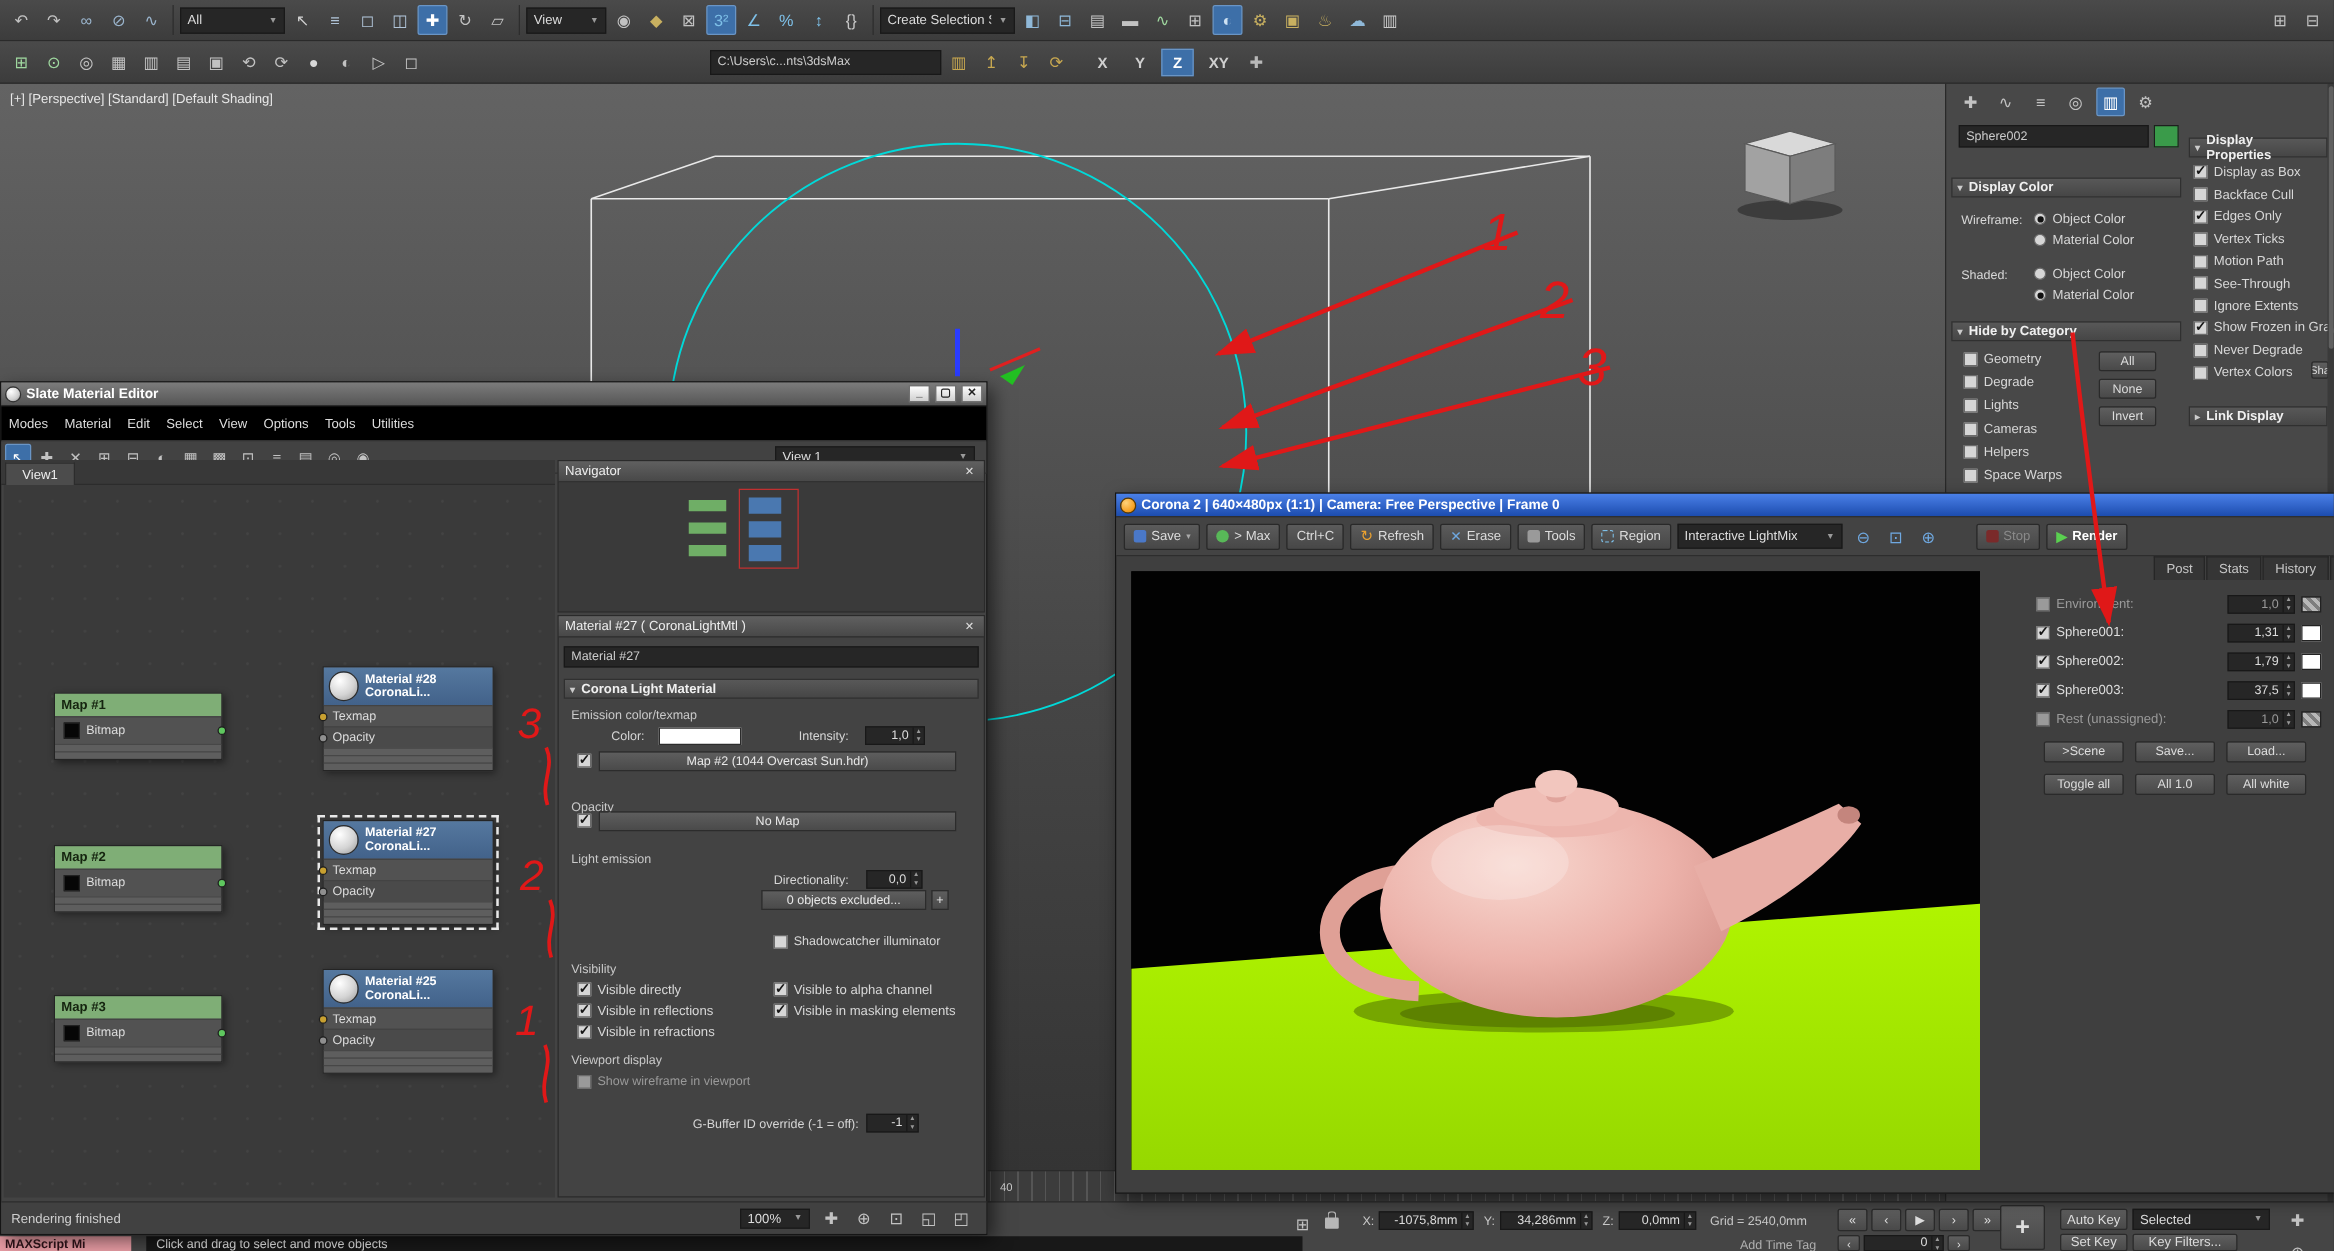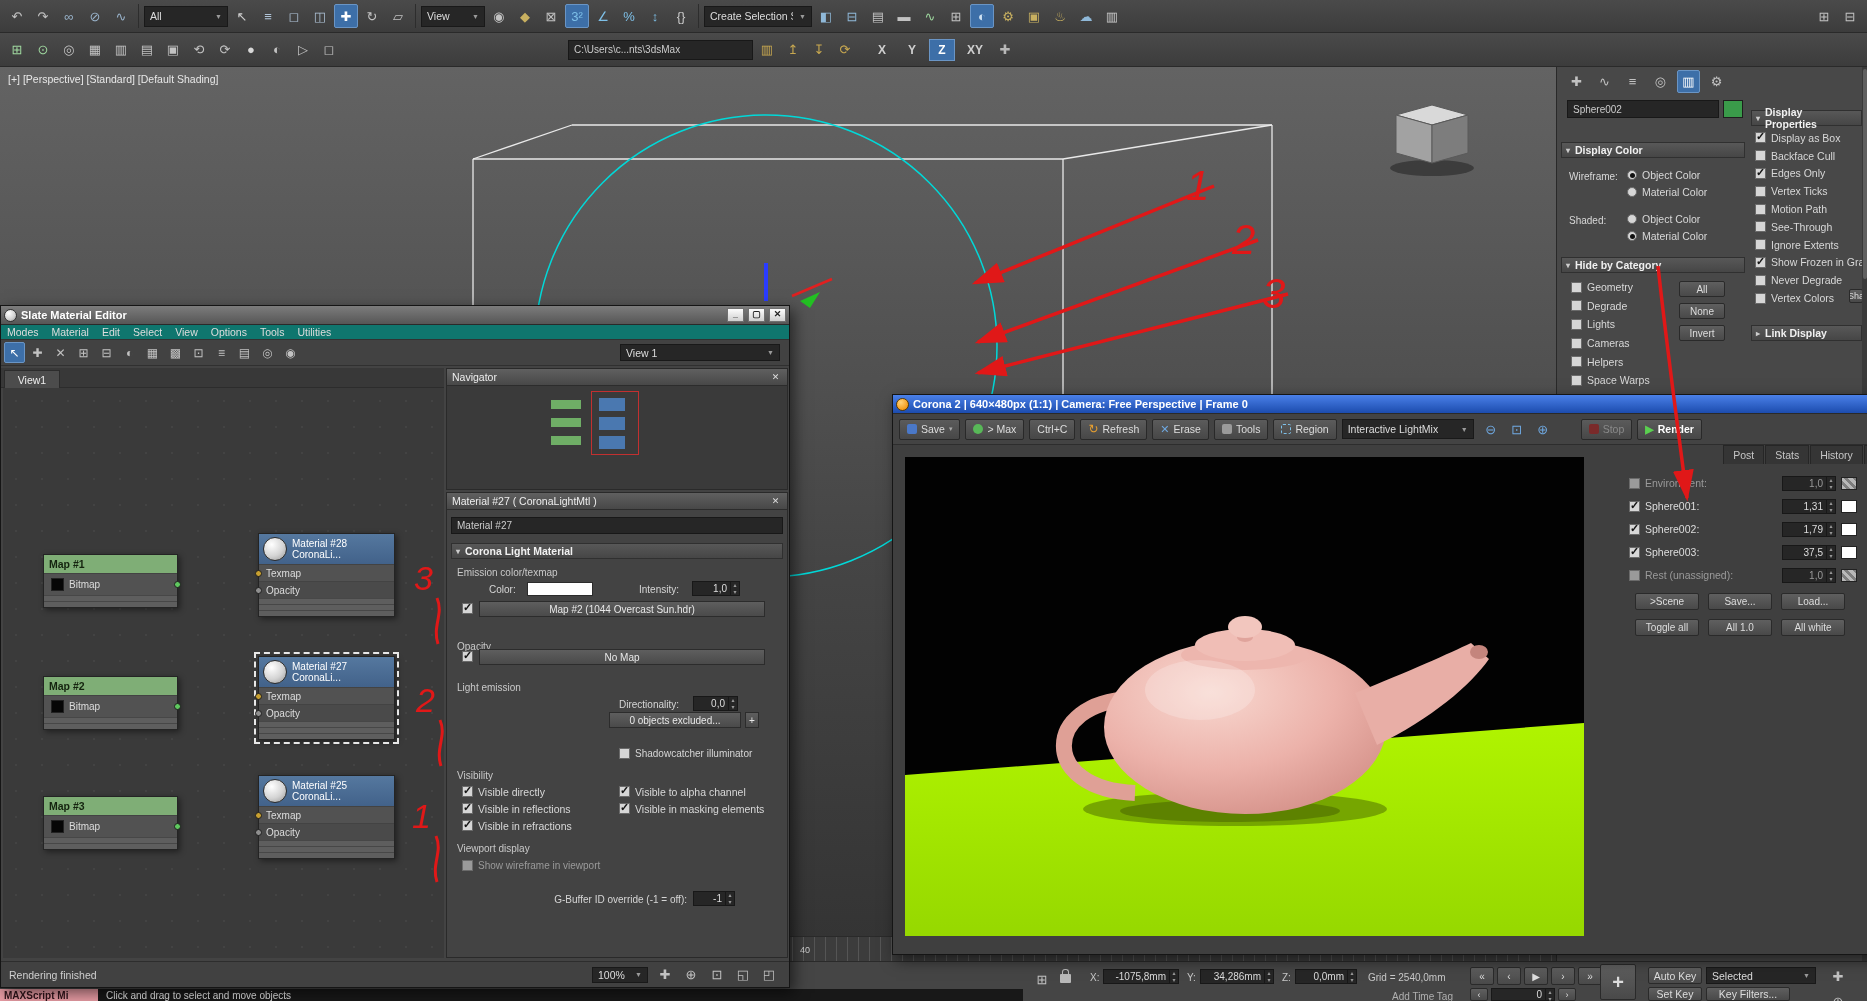--- a/index.html
+++ b/index.html
@@ -41,35 +41,35 @@
 #timeline .mark{position:absolute;left:800px;top:8px;font-size:9px;color:#ccc}
 
 .win{position:absolute;background:#434343;border:1px solid #151515;box-shadow:4px 5px 14px rgba(0,0,0,.55)}
 .tbar{height:19px;display:flex;align-items:center;padding:0 3px;background:linear-gradient(#7c7c7c,#565656);border-bottom:1px solid #2a2a2a;gap:4px}
 .tbar .ttl{flex:1;font-size:11px;color:#fff;font-weight:bold;white-space:nowrap;overflow:hidden}
 .winbtn{width:17px;height:14px;background:linear-gradient(#fdfdfd,#cfcfcf);border:1px solid #707070;color:#222;font-size:9px;line-height:11px;text-align:center;font-weight:bold;flex:0 0 auto}
 .ball{width:13px;height:13px;border-radius:50%;background:radial-gradient(circle at 35% 30%,#fff,#cfcfcf 60%,#8a8a8a);border:1px solid #333;flex:0 0 auto}
 .oball{width:13px;height:13px;border-radius:50%;background:radial-gradient(circle at 35% 30%,#ffd27a,#f59c1c 70%,#b86a00);border:1px solid #5a3a00;flex:0 0 auto}
 
 #slate{left:0;top:305px;width:790px;height:683px;z-index:30}
-#slate .menubar{height:15px;display:flex;align-items:center;padding:0 6px;background:#0f766e;border-bottom:1px solid #323232}
+#slate .menubar{height:28px;display:flex;align-items:center;padding:0 6px;background:#000000;border-bottom:1px solid #323232}
 #slate .menubar span{margin-right:13px;font-size:10.5px;color:#ddd}
 #slate .stoolbar{height:26px;display:flex;align-items:center;padding:0 3px;background:#424242;border-bottom:1px solid #303030}
 #slate .stoolbar .ticon{width:21px;height:21px;font-size:12px}
 #slate .viewsel{margin-left:auto;margin-right:6px;width:160px;height:17px}
 #slate .tabstrip{position:absolute;left:0;top:62px;width:443px;height:20px;background:#383838;border-bottom:1px solid #2c2c2c}
 #slate .tab1{position:absolute;left:3px;top:2px;width:56px;height:18px;background:#4c4c4c;border:1px solid #2c2c2c;border-bottom:none;color:#eee;font-size:10.5px;display:flex;align-items:center;justify-content:center}
 #canvas{position:absolute;left:2px;top:82px;width:441px;height:570px;background:#3a3a3a;background-image:radial-gradient(#434343 1px,transparent 1.2px);background-size:26px 26px;overflow:hidden}
 #canvas svg{position:absolute;inset:0}
 .node{position:absolute;width:135px;border:1px solid #242424;background:#4c4c4c;box-shadow:2px 2px 6px rgba(0,0,0,.45)}
 .node .nhead{height:18px;background:#7fae76;color:#15240f;font-weight:bold;font-size:10.5px;display:flex;align-items:center;padding:0 5px}
 .node.mat{width:137px}
 .node.mat .nhead{height:30px;background:linear-gradient(#55789f,#42628a);color:#fff;gap:5px;padding:2px 4px}
 .thumbball{width:24px;height:24px;border-radius:50%;background:radial-gradient(circle at 35% 30%,#fff,#d4d4d4 55%,#969696);border:1px solid #2c2c2c;flex:0 0 auto}
-.t2{line-height:11px;font-size:10px;font-weight:normal;overflow:hidden;white-space:nowrap}
+.t2{line-height:11px;font-size:10px;font-weight:bold;overflow:hidden;white-space:nowrap}
 .nrow{height:17px;display:flex;align-items:center;padding:0 7px;font-size:10px;color:#ddd;background:#525252;border-top:1px solid #434343;position:relative}
 .nrow.big{height:22px}
 .nrow.alt{background:#4a4a4a}
 .indot{position:absolute;left:-4px;top:5px;width:7px;height:7px;border-radius:50%;background:#c8a030;border:1px solid #1e1e1e}
 .indot.gray{background:#8f8f8f}
 .outdot{position:absolute;right:-4px;top:7px;width:7px;height:7px;border-radius:50%;background:#5fc85f;border:1px solid #1e1e1e}
 .nthumb{width:13px;height:13px;background:#060606;border:1px solid #222;margin-right:5px;flex:0 0 auto}
 .nfoot div{height:6px;background:#5e5e5e;border-top:1px solid #474747}
 .node.selected{outline:2px dashed #e8e8e8;outline-offset:2px}
 .phead{height:17px;background:linear-gradient(#606060,#484848);display:flex;align-items:center;padding:0 5px;font-size:10.5px;color:#eee;border-bottom:1px solid #2c2c2c;gap:4px}
@@ -125,21 +125,21 @@
 #cp-scroll{position:absolute;left:305px;top:0;width:6px;height:934px;background:#3a3a3a}
 #cp-scroll div{position:absolute;left:1px;top:2px;width:4px;height:210px;background:#606060;border-radius:2px}
 
 #statusbar{position:absolute;left:0;top:961px;width:1867px;height:40px;background:#454545;border-top:1px solid #2a2a2a;z-index:10}
 #statusbar .abs{position:absolute}
 .lock{width:11px;height:9px;background:#b8b8b8;border-radius:1px;position:relative;display:inline-block}
 .lock::before{content:"";position:absolute;left:2px;top:-5px;width:5px;height:5px;border:1.5px solid #b8b8b8;border-bottom:none;border-radius:3px 3px 0 0}
 .slabel{font-size:10px;color:#c8c8c8}
 .pbtn{width:24px;height:18px;font-size:10px}
 #maxs-label{position:absolute;left:0;top:27px;width:105px;height:13px;background:#e89ca4;color:#30141a;font-size:10px;font-weight:bold;padding:0 4px;line-height:13px;white-space:nowrap;overflow:hidden}
-#prompt{position:absolute;left:98px;top:27px;width:925px;height:13px;background:#181818;color:#e4e4e4;font-size:10px;padding:0 8px;line-height:13px;white-space:nowrap;overflow:hidden}
+#prompt{position:absolute;left:117px;top:27px;width:925px;height:13px;background:#181818;color:#e4e4e4;font-size:10px;padding:0 8px;line-height:13px;white-space:nowrap;overflow:hidden}
 
 #anno{position:absolute;left:0;top:0;width:1867px;height:1001px;z-index:60;pointer-events:none}
 </style>
 </head>
 <body>
 
 <div id="app">
 
   <div class="tb" id="tb1">
     <div class="strip">

